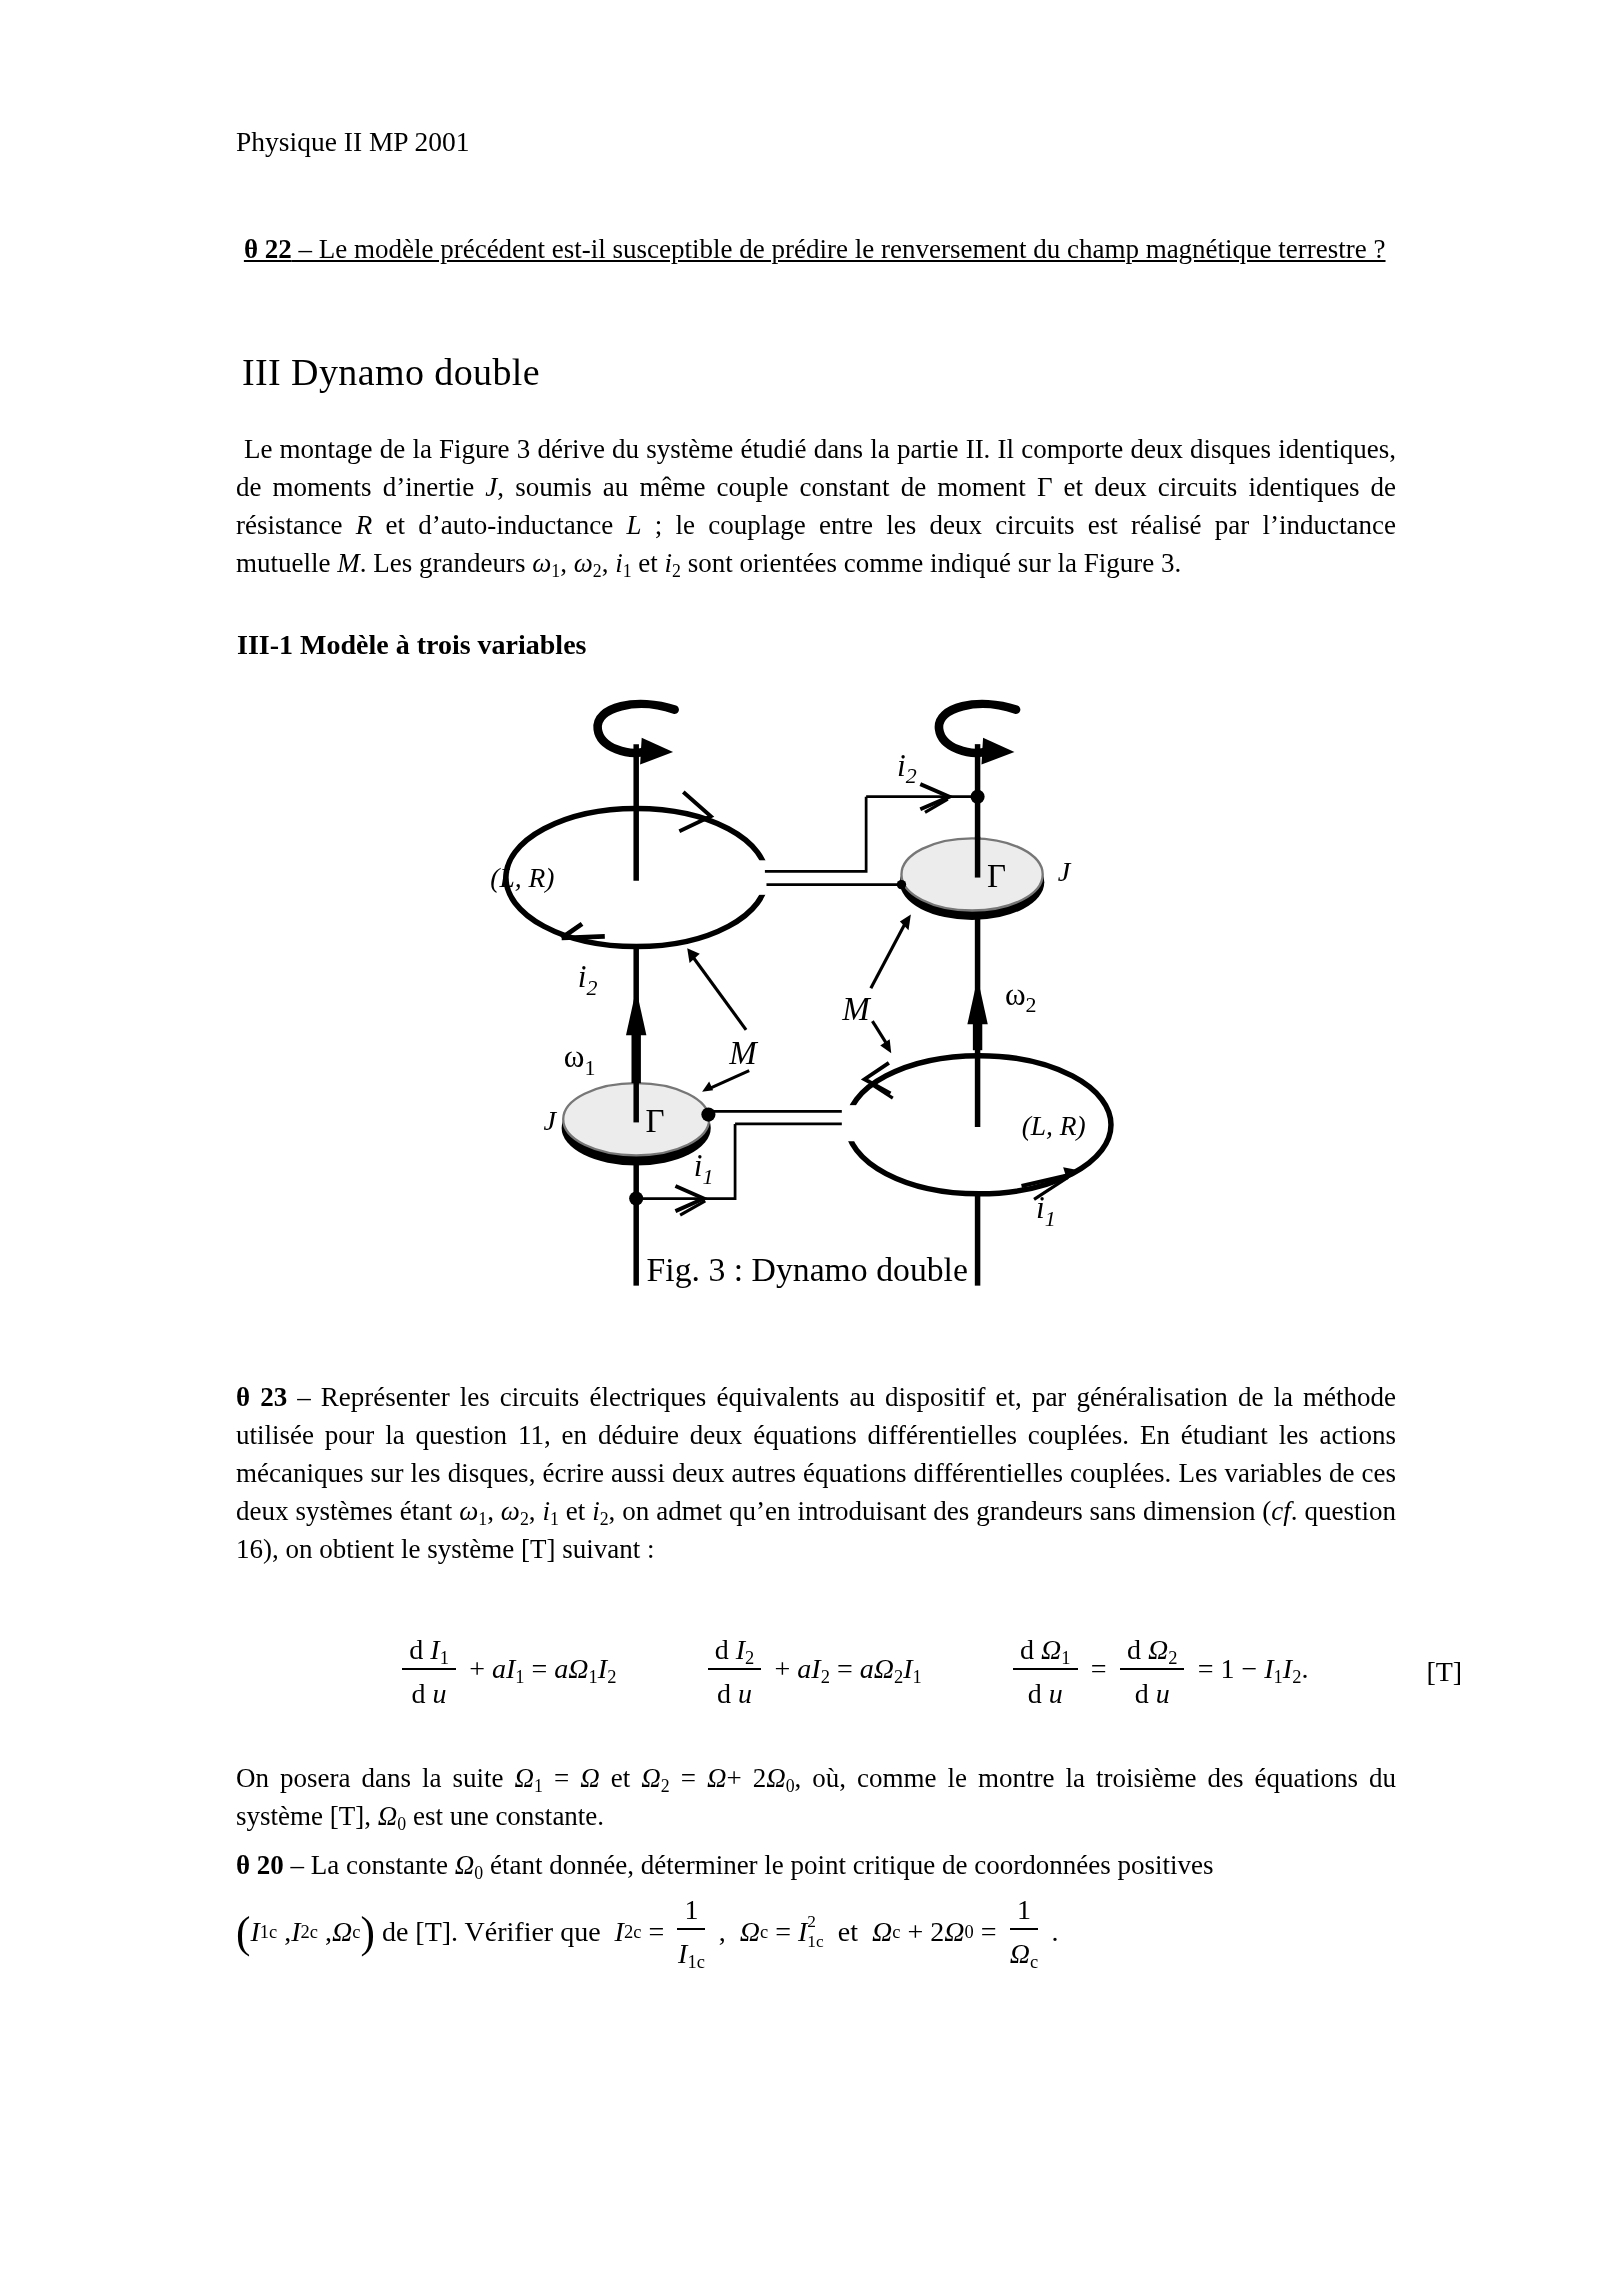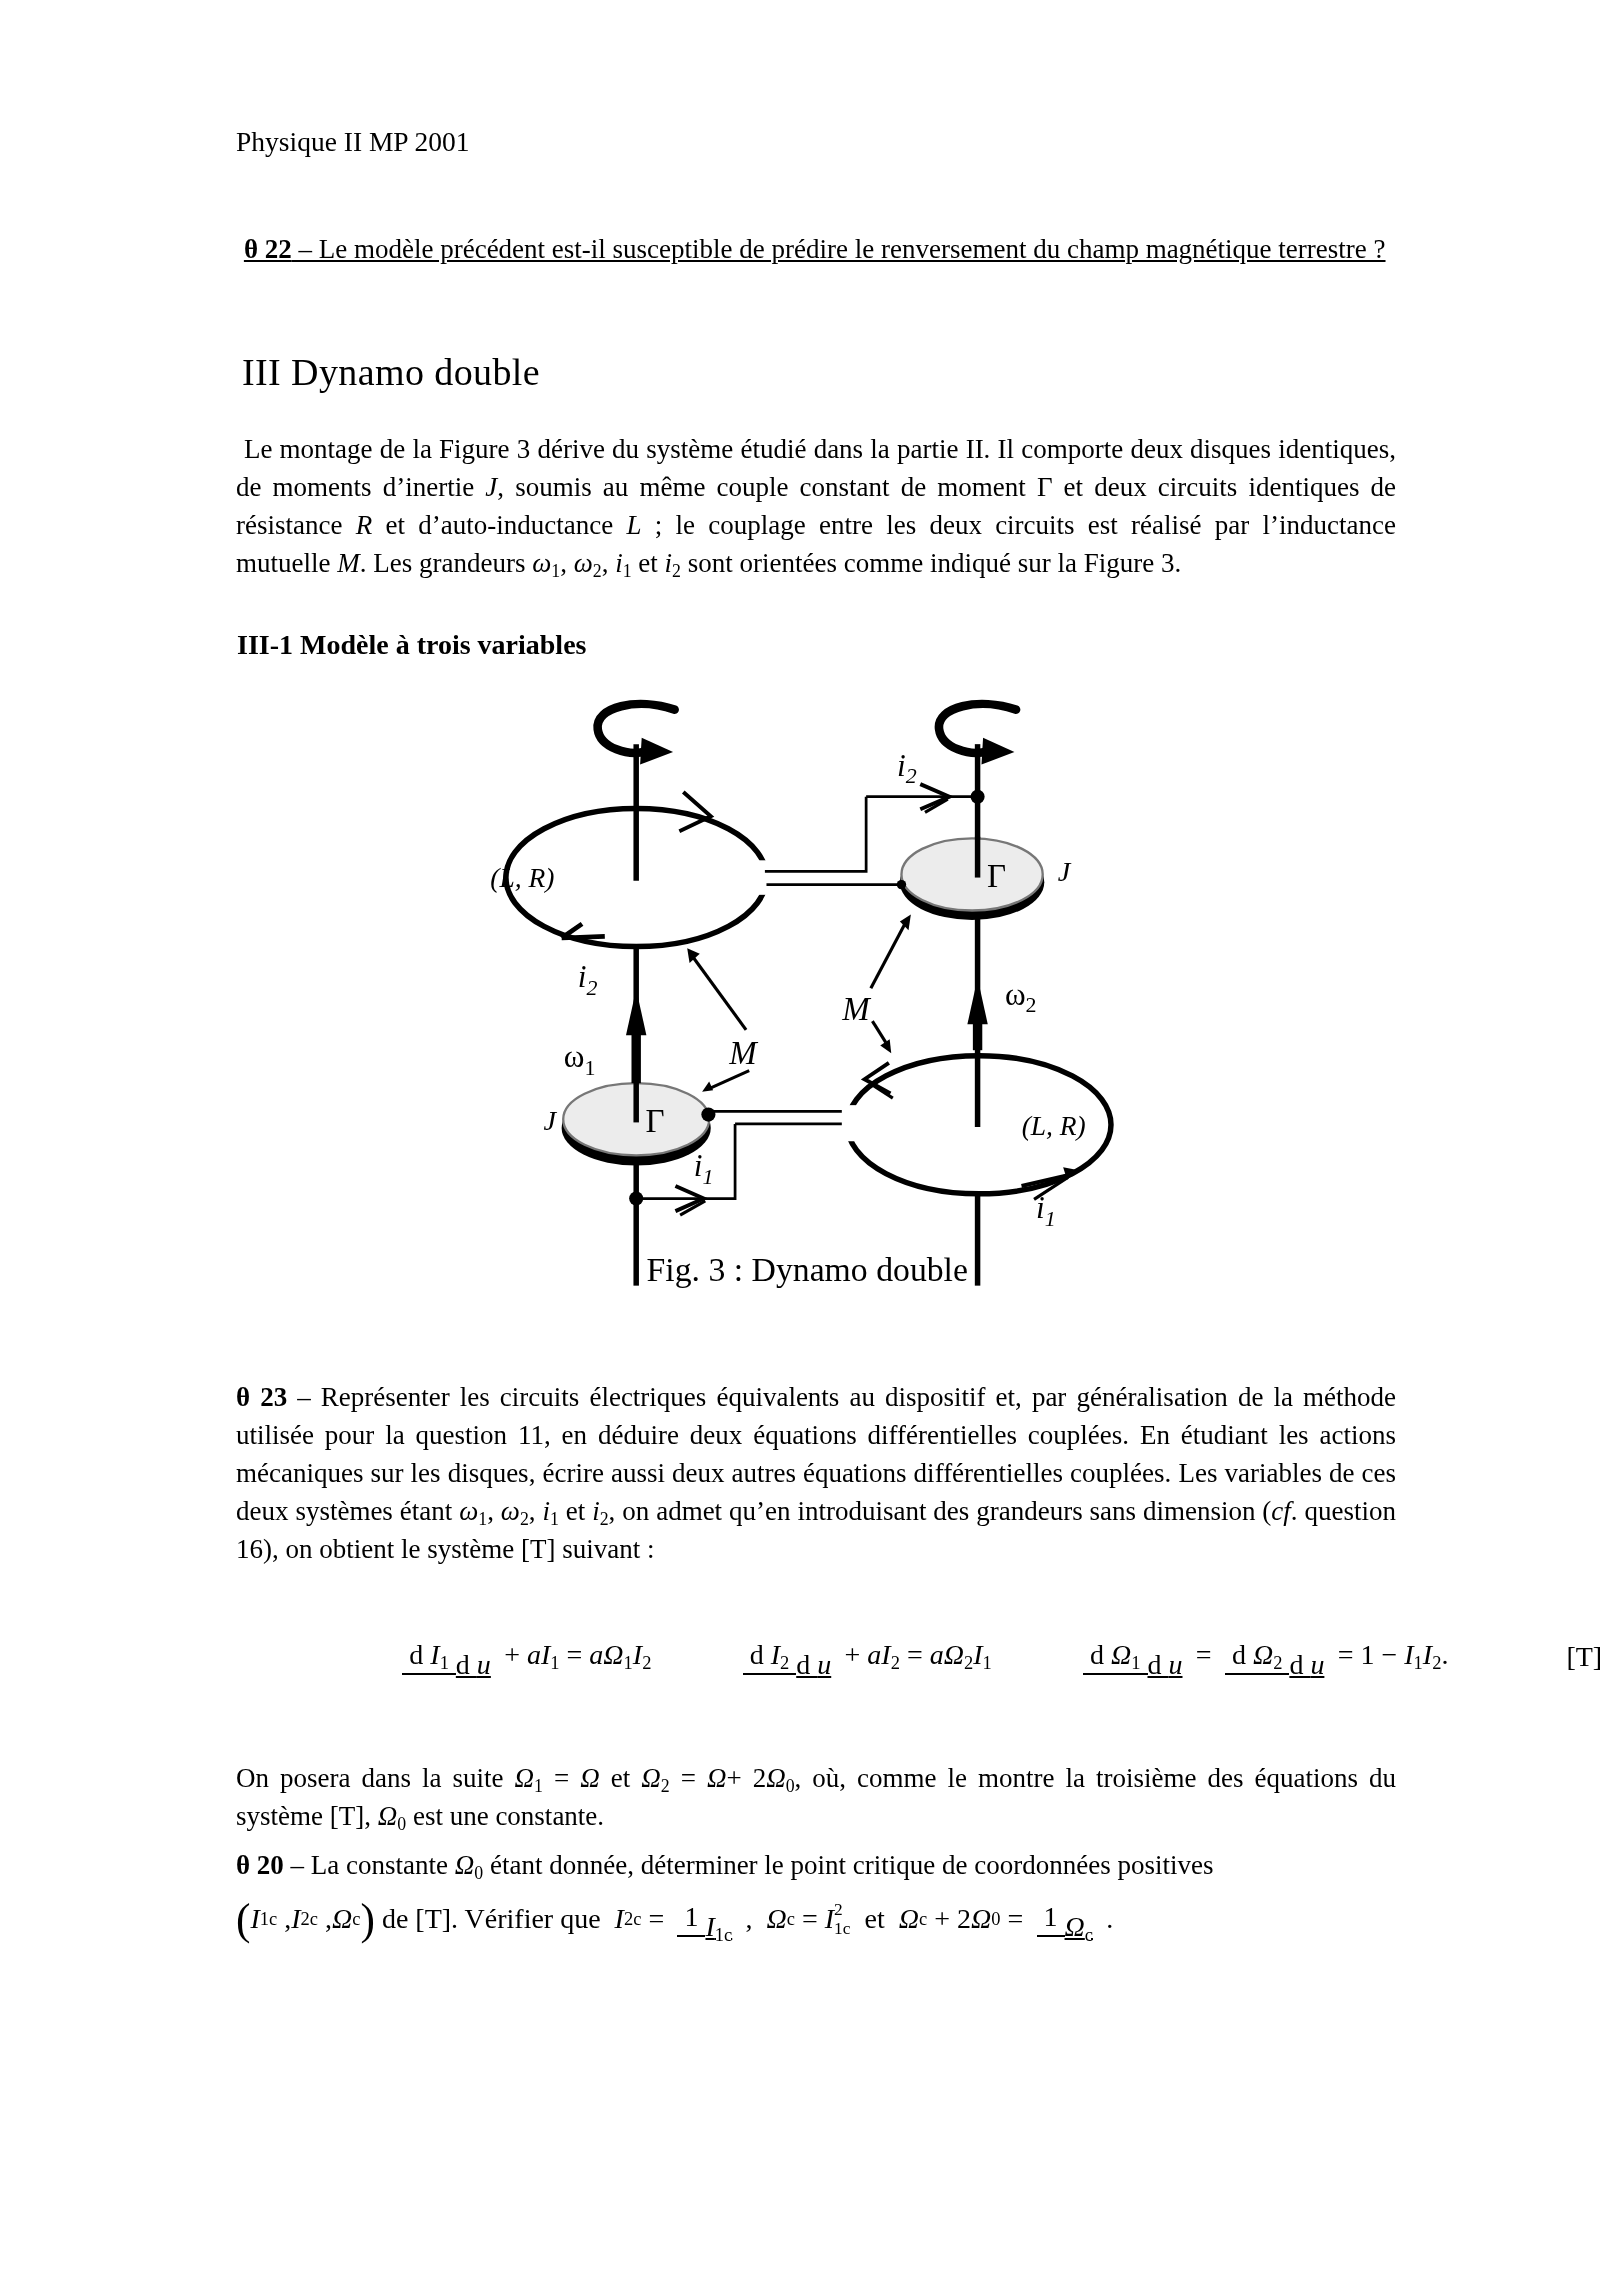--- a/index.html
+++ b/index.html
@@ -9,23 +9,23 @@
     color:#000; font-size:27px;
   }
   .abs{position:absolute;}
   .para{position:absolute; width:1160px; text-align:justify; line-height:38px;}
   .nowrap{white-space:nowrap; width:auto;}
   h1.sec{position:absolute; font-size:38px; font-weight:normal; margin:6px; letter-spacing:0.4px;}
   h2.sub{position:absolute; font-size:28px; font-weight:bold; margin:1px;}
   .hdr{position:absolute; font-size:27.5px;}
   i{font-style:italic;}
   sub{font-size:0.66em; vertical-align:-0.28em; line-height:0;}
-  .frac{display:inline-flex; flex-direction:row; align-items:center; vertical-align:middle; margin:0 6.3px; line-height:1.12; text-align:center;}
+  .frac{display:inline-flex; flex-direction:column; align-items:center; vertical-align:middle; margin:0 6.3px; line-height:1.12; text-align:center;}
   .frac>span:first-child{border-bottom:2.4px solid #000; padding:0 7px 2.4px;}
-  .frac>span:last-child{padding-top:15px;text-decoration:underline;}
+  .frac>span:last-child{padding-top:8px;}
   .supsub{display:inline-flex; flex-direction:column; align-items:flex-start; font-size:0.62em; line-height:1.12; vertical-align:-0.62em; font-style:normal;}
   .bigp{font-size:1.55em; font-weight:400; vertical-align:-0.2em;}
   .eqrow{position:absolute; left:396px; top:1634px; display:flex; align-items:center; gap:85px; font-size:28px;}
   .eqtag{margin-left:33px;}
   .q24math{position:absolute; left:236px; top:1894px; font-size:28px; display:flex; align-items:center; flex-wrap:nowrap; white-space:pre-wrap;}
   svg text{font-family:"Liberation Serif","DejaVu Serif",serif;}
 </style>
 </head>
 <body>
 

